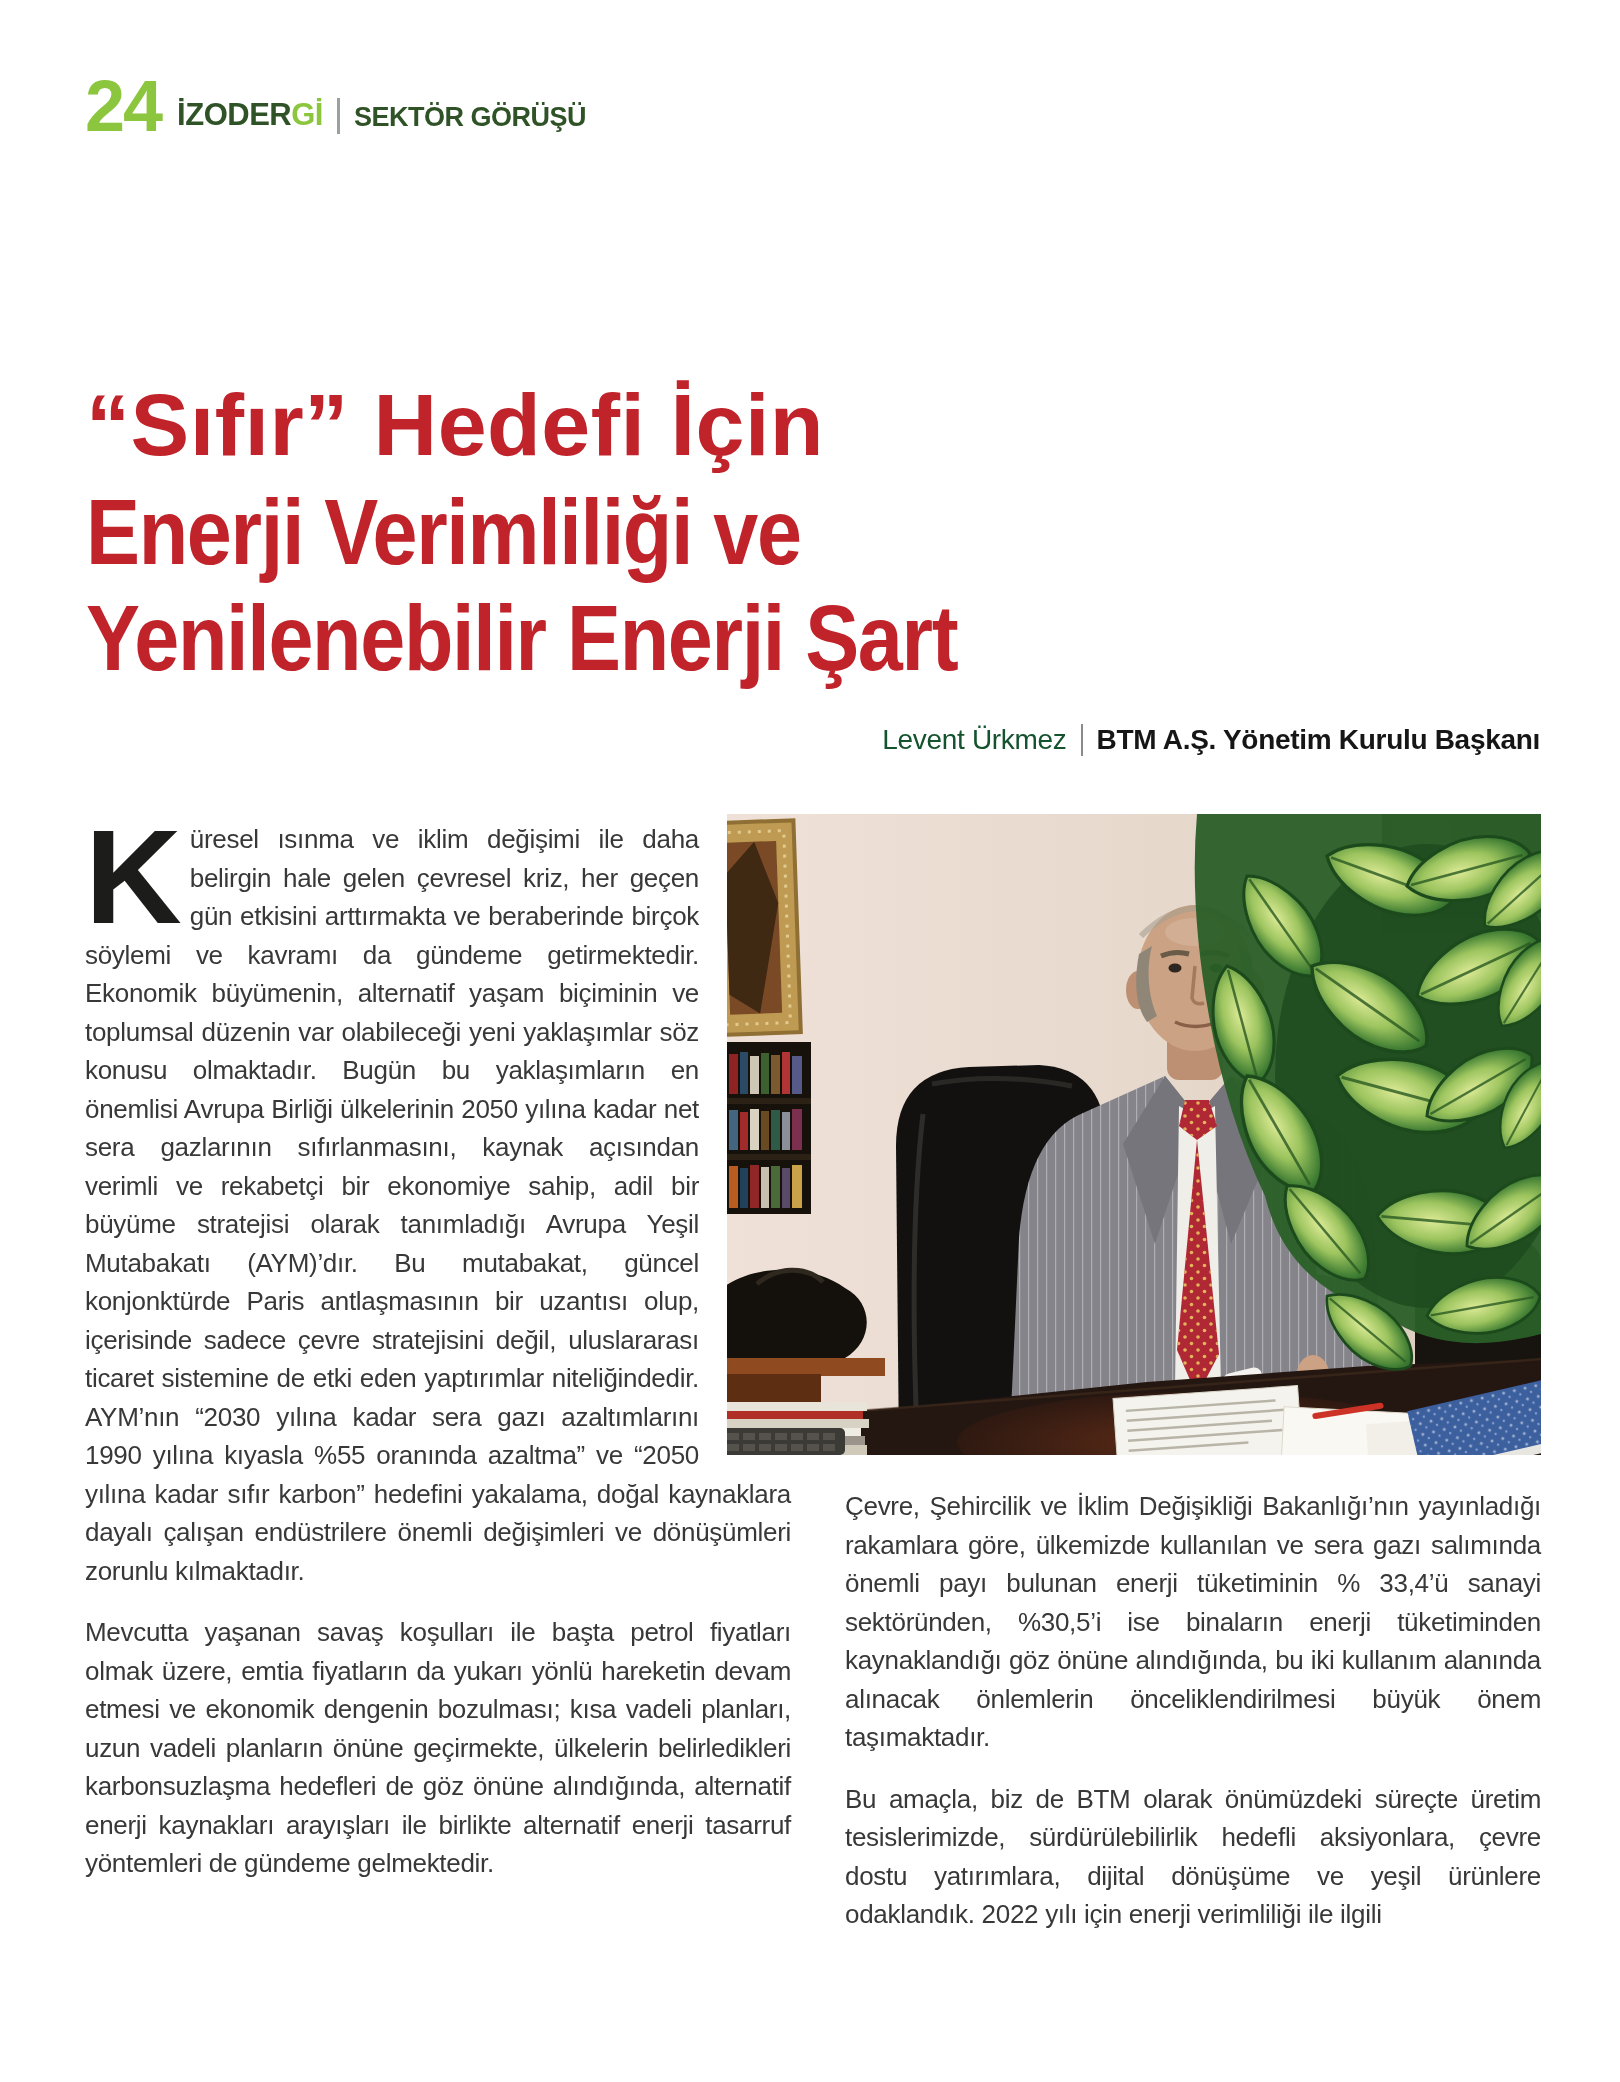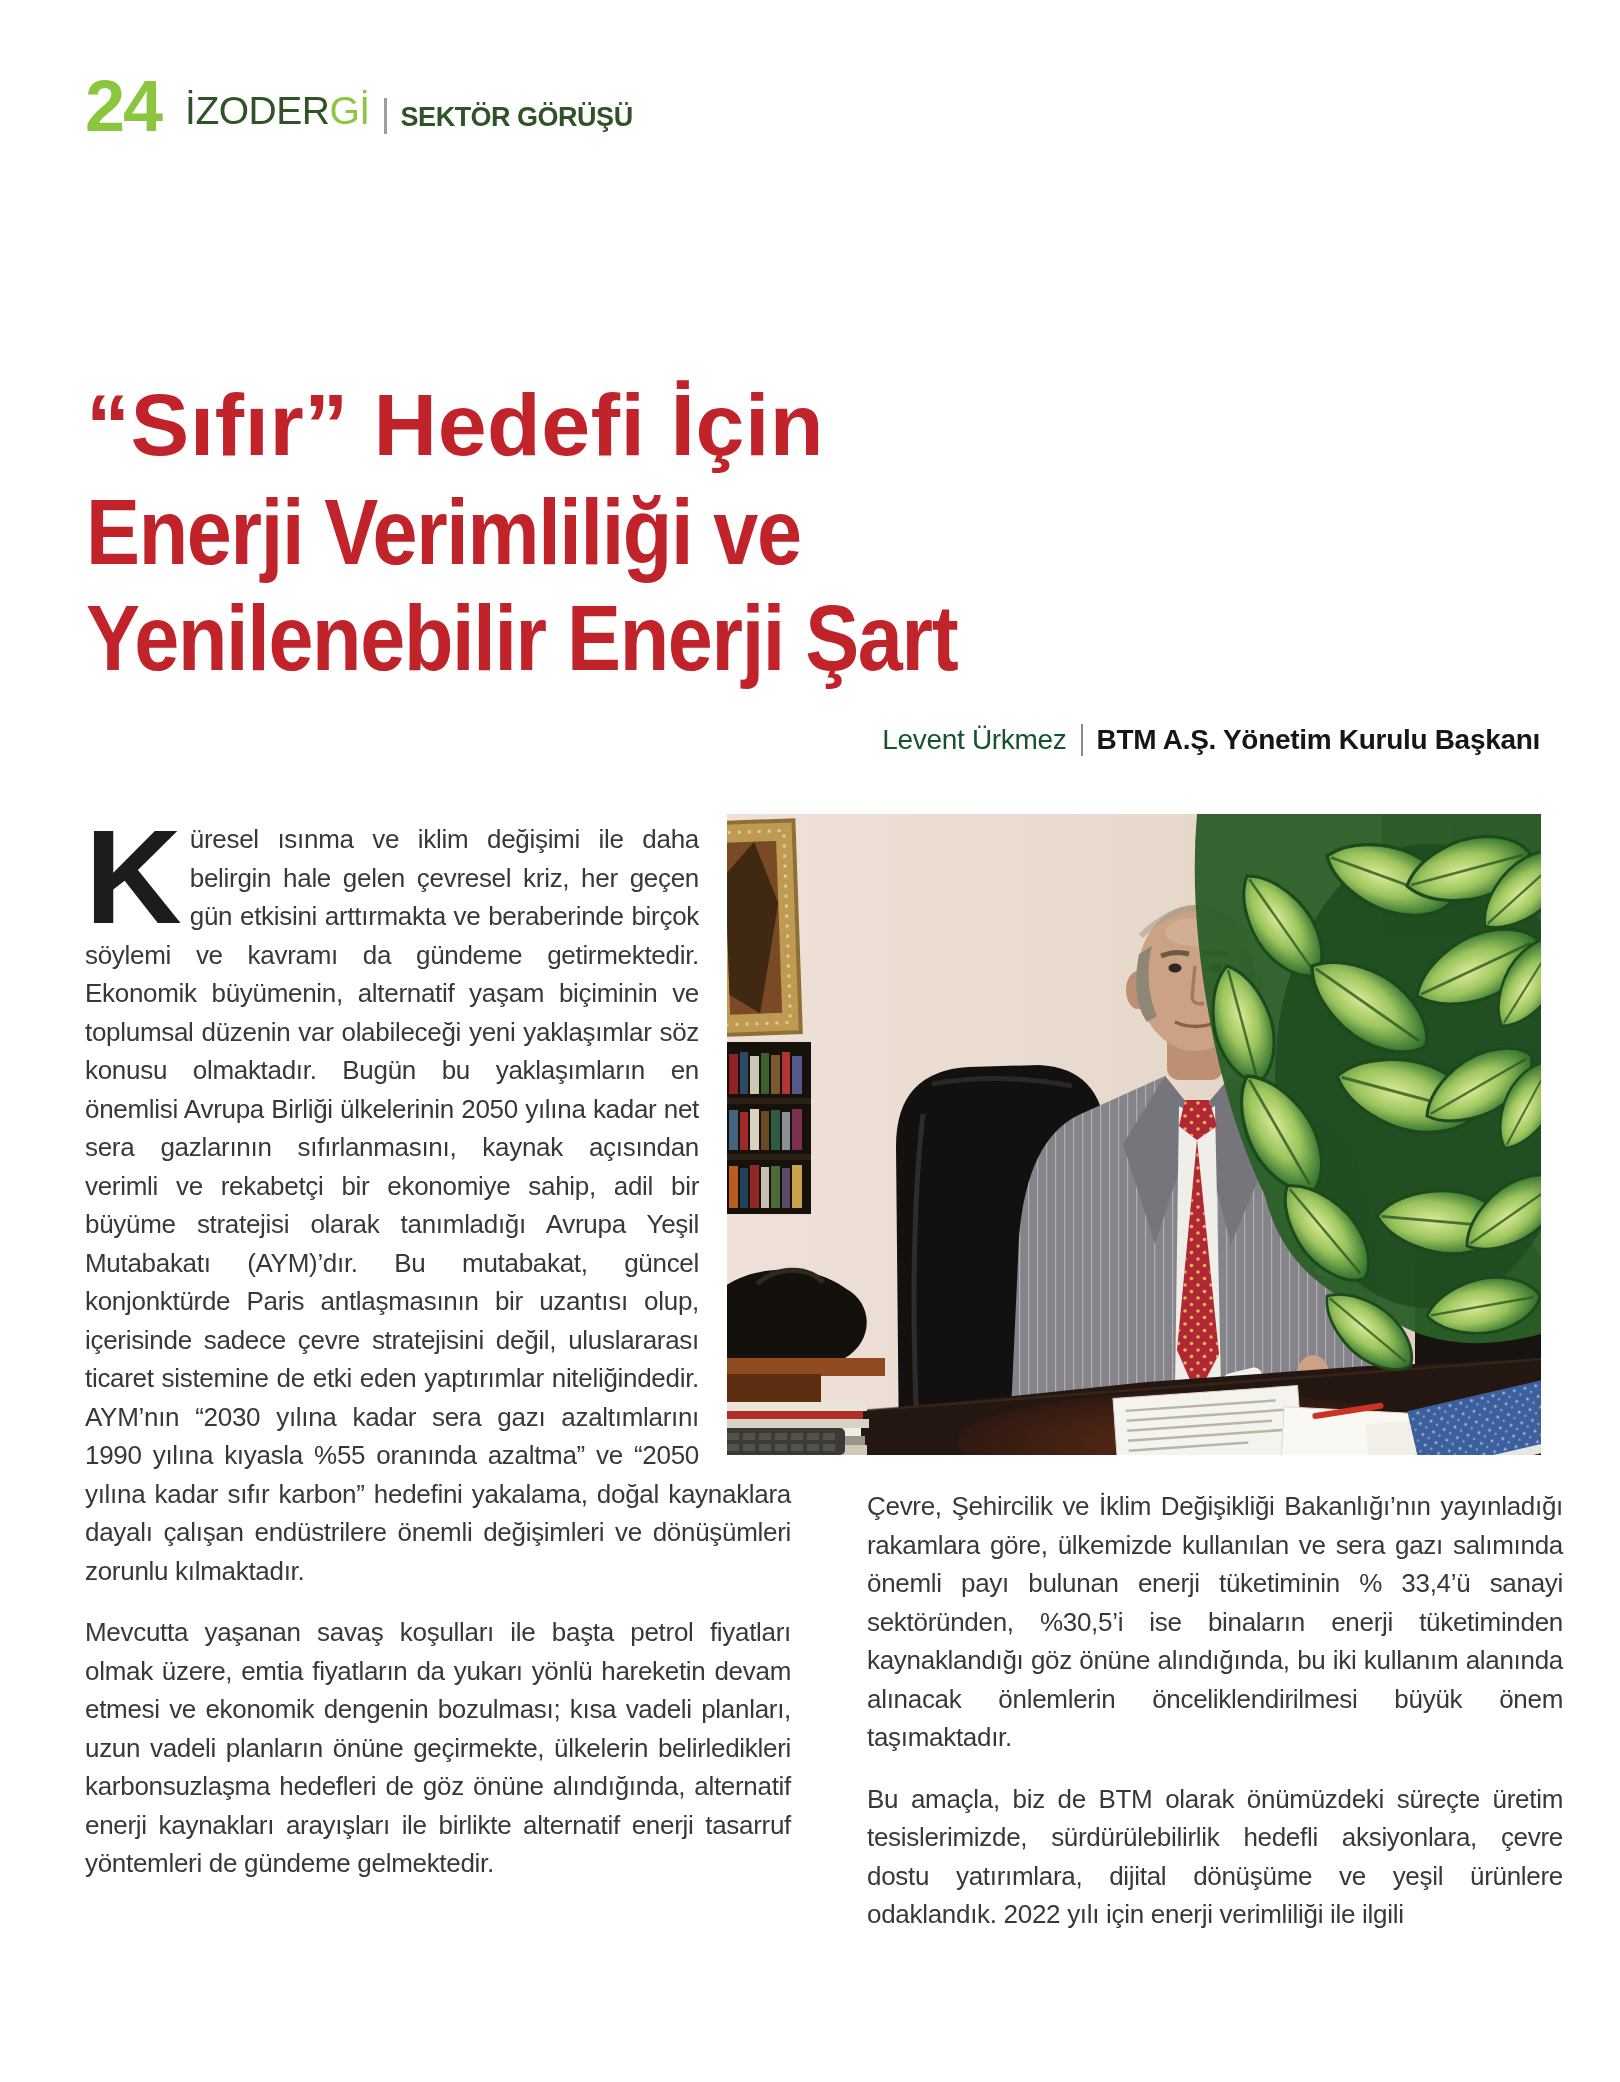--- a/index.html
+++ b/index.html
@@ -2,42 +2,42 @@
 <html lang="tr"><head>
 <meta charset="utf-8">
 <style>
   html,body{margin:0;padding:0;background:#ffffff;}
   body{width:1620px;height:2082px;position:relative;overflow:hidden;
        font-family:"Liberation Sans","DejaVu Sans",sans-serif;}
 
   
   .header{position:absolute;left:85px;top:78px;display:flex;align-items:flex-end;}
   .pageno{font-size:72px;line-height:56px;font-weight:700;color:#8cc63f;letter-spacing:-2px;}
-  .magname{font-size:39px;font-weight:400;color:#2f5326;margin-left:24px;letter-spacing:-0.5px;padding-bottom:1px;}
+  .magname{font-size:31px;font-weight:700;color:#2f5326;margin-left:16px;letter-spacing:-0.5px;padding-bottom:1px;}
   .magname .suffix{color:#8cc63f;}
   .hdr-divider{width:3px;height:36px;background:#9aa0a0;margin:0 14px 0 14px;}
   .section{font-size:27px;font-weight:700;color:#2f5326;letter-spacing:-0.5px;padding-bottom:1px;}
 
   
   .title{position:absolute;left:86px;top:338px;color:#c1232b;}
   .t-line{height:106px;white-space:nowrap;transform-origin:left bottom;}
   .t1{font-size:88px;font-weight:700;letter-spacing:0.5px;margin-top:36px;}
   .t2,.t3{font-size:92px;font-weight:700;letter-spacing:-1.5px;transform:scaleX(0.88);}
 
   
   .byline{position:absolute;left:0;right:80px;top:724px;display:flex;justify-content:flex-end;align-items:center;}
   .byline .author{font-size:28px;color:#14532d;letter-spacing:-0.3px;}
   .by-divider{width:2px;height:32px;background:#8a8a8a;margin:0 14px;}
   .byline .role{font-size:28px;font-weight:700;color:#161616;letter-spacing:-0.3px;text-align:right;}
 
   
   .bodytext{font-size:26px;line-height:38.5px;color:#383838;text-align:justify;
             letter-spacing:-0.3px;}
   .col1{position:absolute;left:85px;top:820px;width:706px;}
-  .col2{position:absolute;left:867px;top:1487px;width:696px;}
+  .col2{position:absolute;left:845px;top:1487px;width:696px;}
   .para{margin:0;}
   .para + .para{margin-top:23px;}
   .photo-spacer{float:right;width:92px;height:630px;}
   .dropcap{float:left;font-size:134px;line-height:106px;font-weight:700;color:#1c1c1a;
            padding:4px 12px 0 0;letter-spacing:-4px;}
 
   
   .photo{position:absolute;left:727px;top:814px;width:814px;height:641px;overflow:hidden;}
   .photo svg{display:block;width:100%;height:100%;}
 </style>

